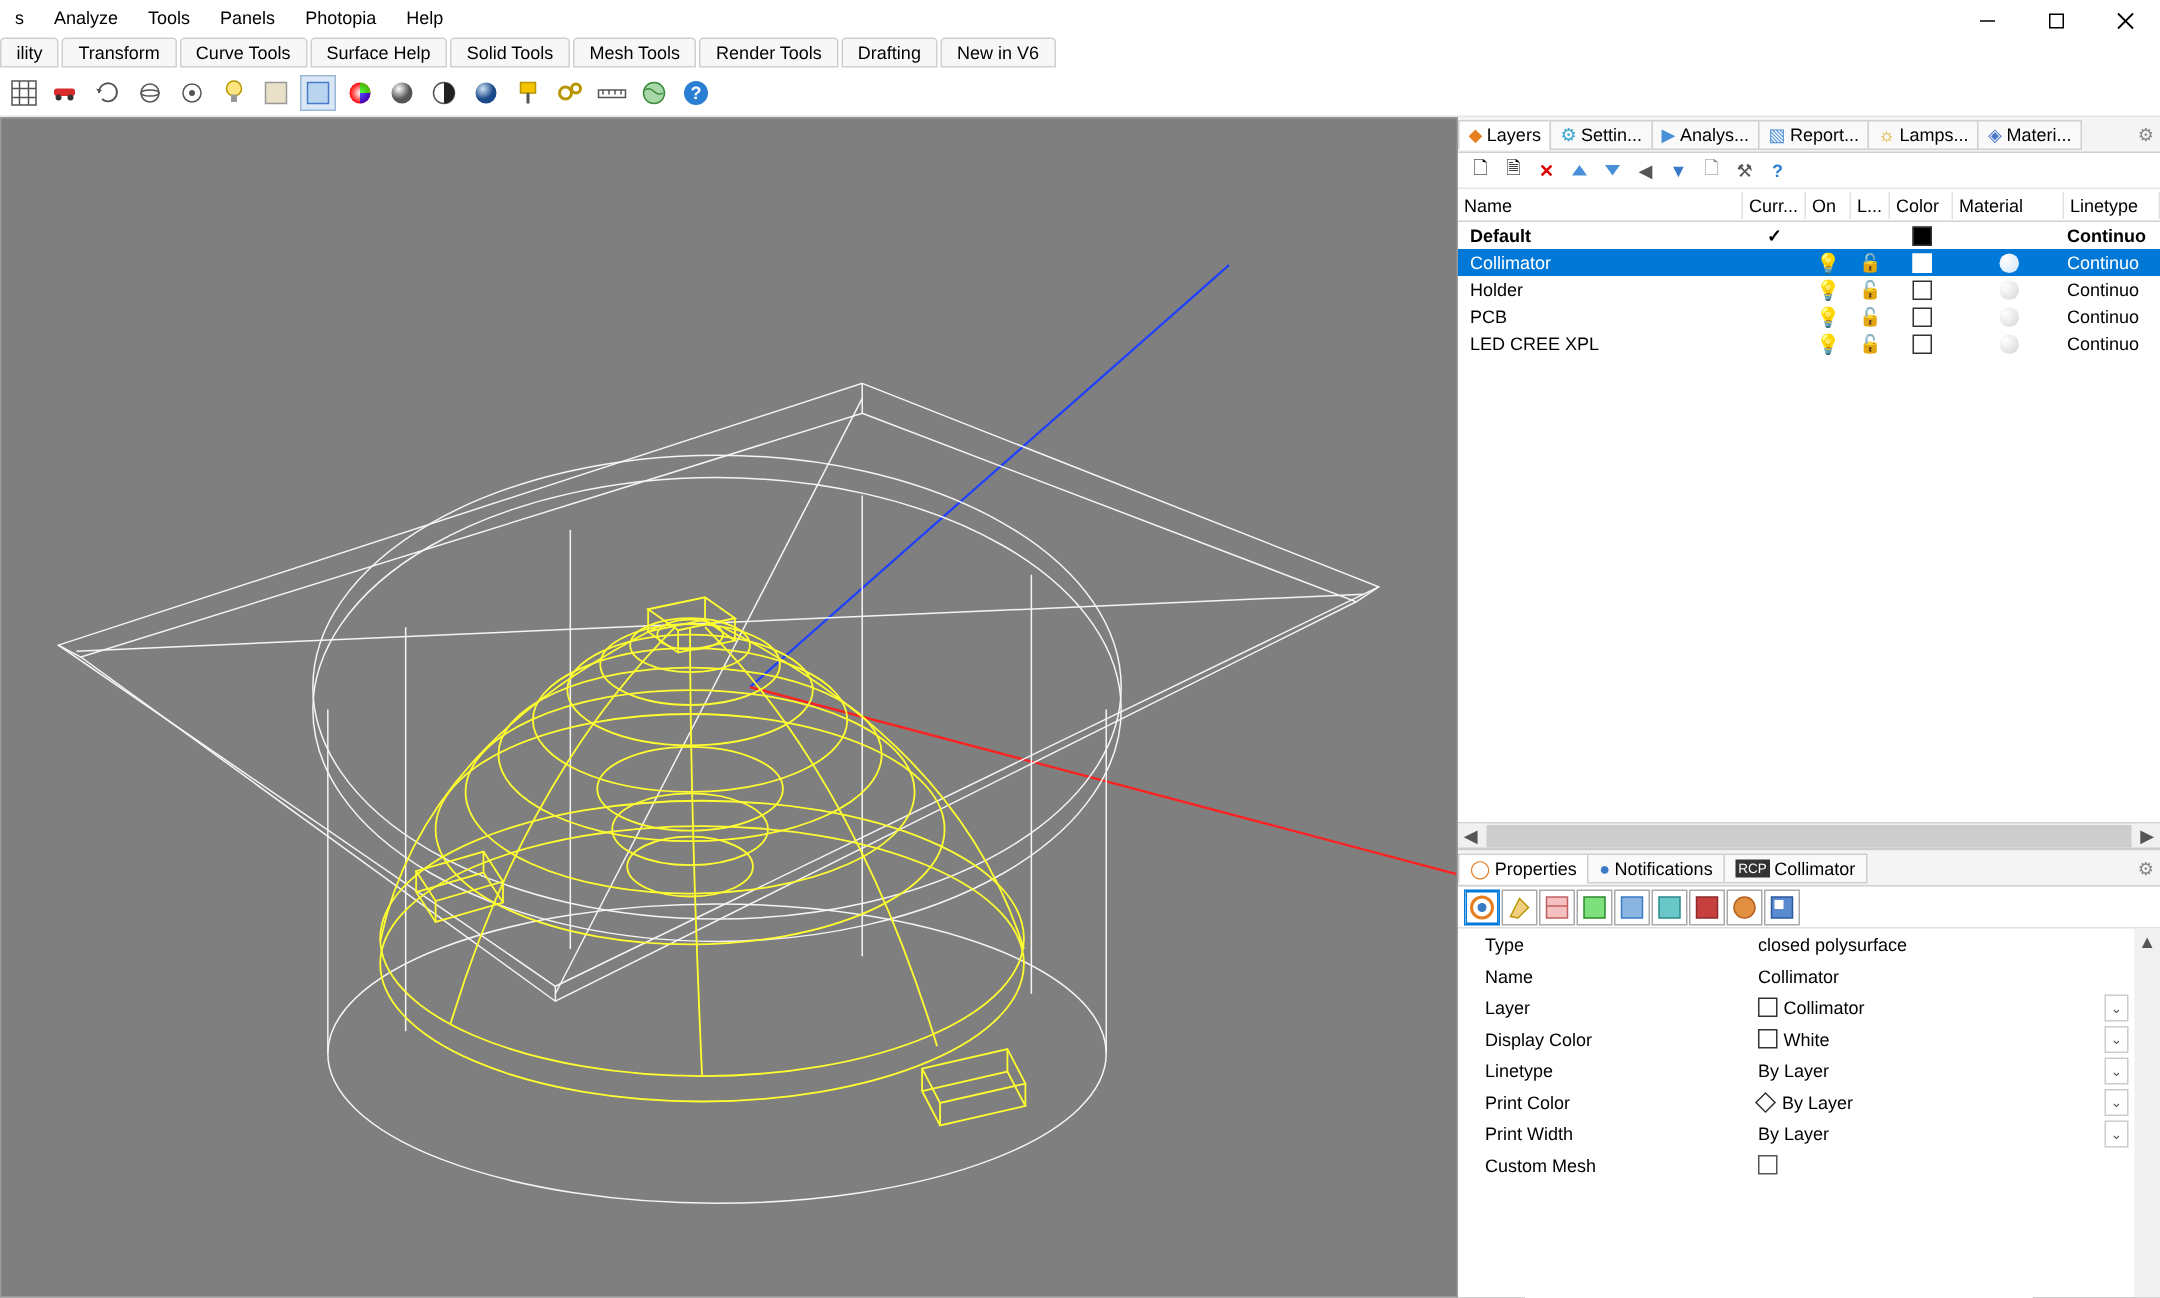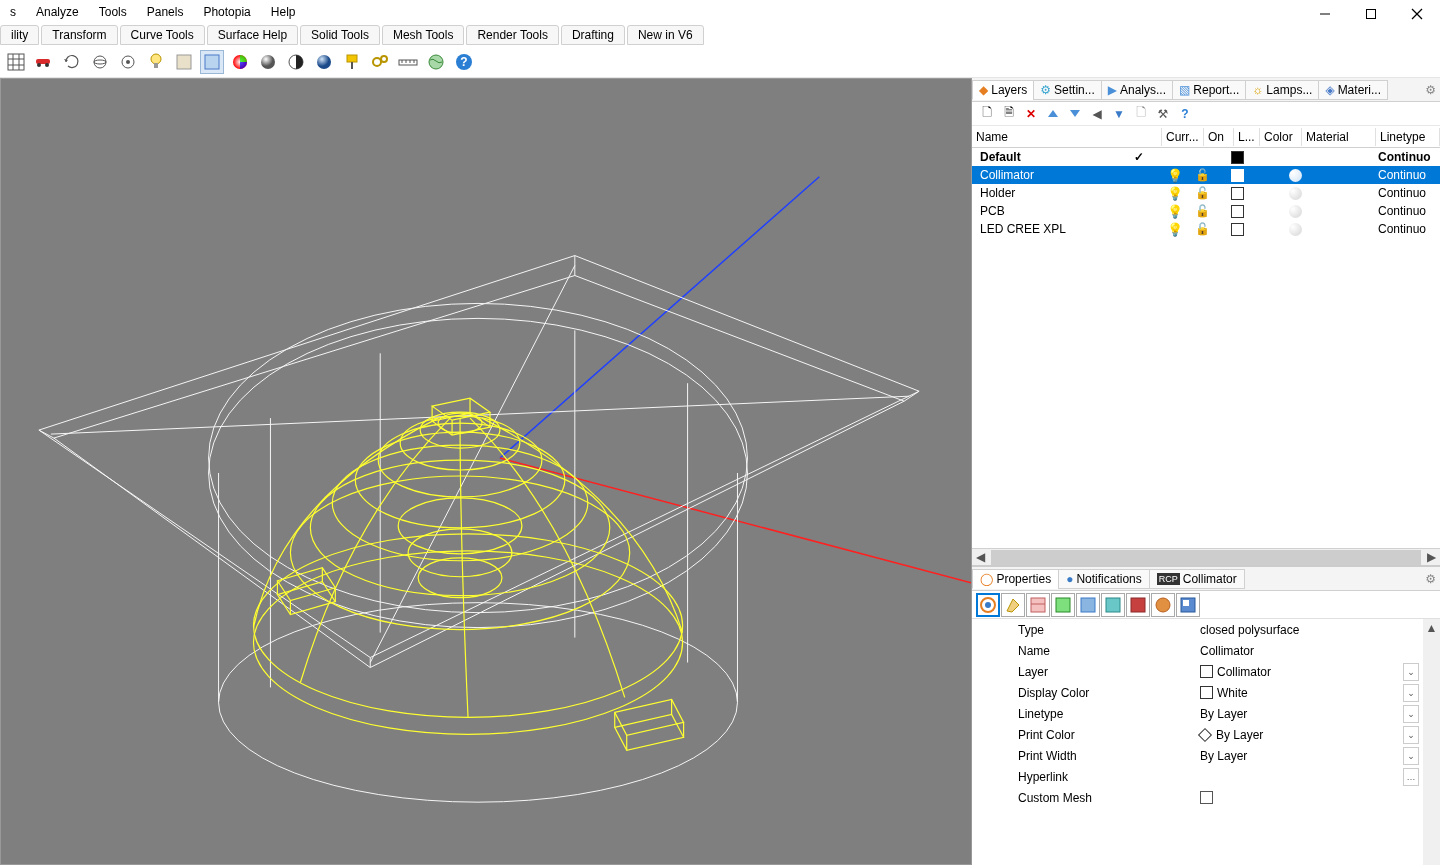--- a/index.html
+++ b/index.html
@@ -33,38 +33,38 @@
 .lh-lt { width: 64px; }
 .layer-body { flex: 1; background: #fff; position: relative; overflow: hidden; }
 .layer-row { height: 18px; display: flex; align-items: center; font-size: 12px; }
 .layer-row.selected { background: #0078d7; color: #fff; }
 .layer-row .lname { flex: 1; padding-left: 8px; }
 .layer-row .lcurr { width: 42px; text-align: center; }
 .layer-row .lon { width: 30px; display:flex; justify-content:center; }
 .layer-row .llo { width: 26px; display:flex; justify-content:center; }
 .layer-row .lcol { width: 42px; display:flex; justify-content:center; }
 .layer-row .lmat { width: 74px; display:flex; justify-content:center; }
-.layer-row .llt { width: 64px; padding-left:2px; overflow:hidden;margin-left:44px; }
+.layer-row .llt { width: 64px; padding-left:2px; overflow:hidden; }
 .layer-row.default { font-weight: bold; }
 .colorbox { width: 13px; height: 13px; border: 1px solid #333; }
 .matcircle { width: 13px; height: 13px; border-radius: 50%; background: radial-gradient(circle at 30% 30%, #fff, #d4d4d4); }
 .hscroll { height: 17px; border-top: 1px solid #d0d0d0; background: #f0f0f0; display: flex; align-items: center; }
 .hscroll .arrow { width: 17px; height: 17px; display: flex; align-items: center; justify-content: center; background: #f0f0f0; color:#555; }
 .hscroll .thumb { flex: 1; height: 15px; background: #cdcdcd; margin: 0 2px; }
 .bottom-split { height: 300px; border-top: 2px solid #ccc; display: flex; flex-direction: column; }
 .prop-tabs { height: 24px; display: flex; align-items: center; border-bottom: 1px solid #d0d0d0; background: #f4f4f4; overflow: hidden; }
 .prop-tabs .ptab { padding: 2px 7px; border: 1px solid #d0d0d0; background: #f9f9f9; font-size: 12px; display: flex; align-items: center; gap: 3px; margin-right: -1px; }
 .prop-tabs .ptab.active { background: #fff; border-bottom-color: #fff; }
 .prop-tools { height: 28px; display: flex; align-items: center; gap: 1px; padding: 2px 4px; border-bottom: 1px solid #e0e0e0; }
 .prop-tools .pt { width: 24px; height: 24px; border: 1px solid #aaa; display: flex; align-items: center; justify-content: center; }
 .prop-tools .pt.active { border-color: #0078d7; box-shadow: inset 0 0 0 1px #0078d7; }
 .prop-section { font-size: 13px; padding: 3px 6px; }
 .prop-grid { flex: 1; overflow: hidden; }
 .prop-row { display: flex; height: 21px; align-items: center; font-size: 12px; }
-.prop-row .plabel { width: 200px; padding-left: 18px; margin-left: 28px; }
+.prop-row .plabel { width: 200px; padding-left: 18px; }
 .prop-row .pval { flex: 1; display: flex; align-items: center; gap: 4px; }
 .prop-row .pdd { width: 16px; height: 18px; border: 1px solid #ccc; margin-right: 4px; display: flex; align-items: center; justify-content: center; font-size:9px; color:#555; }
 .scrollbar-v { width: 17px; background: #f0f0f0; }
 .bulb-on { color: #f3c400; font-size: 13px; }
 .lock { color: #d9a300; font-size: 12px; }
 .tri-up { width:0; height:0; border-left:5px solid transparent; border-right:5px solid transparent; border-bottom:7px solid #4a90d9; }
 .tri-down { width:0; height:0; border-left:5px solid transparent; border-right:5px solid transparent; border-top:7px solid #4a90d9; }
 </style>
 </head>
 <body>
@@ -571,27 +571,20 @@
                   <span class="pdd">⌄</span>
                 </div>
               </div>
               <div class="prop-row">
                 <div class="plabel">Print Width</div>
                 <div class="pval">
                   <span style="flex:1">By Layer</span>
                   <span class="pdd">⌄</span>
                 </div>
               </div>
-              <div class="prop-row">
-                <div class="plabel">Hyperlink</div>
-                <div class="pval">
-                  <span style="flex:1"></span>
-                  <span class="pdd">…</span>
-                </div>
-              </div>
             </div>
           <div id="prop-rows2">
               <div class="prop-row">
                 <div class="plabel" style="padding-left:18px">Custom Mesh</div>
                 <div class="pval">
                   <span style="width:13px;height:13px;border:1px solid #555;display:inline-block"></span>
                 </div>
               </div>
             </div>
         </div>

